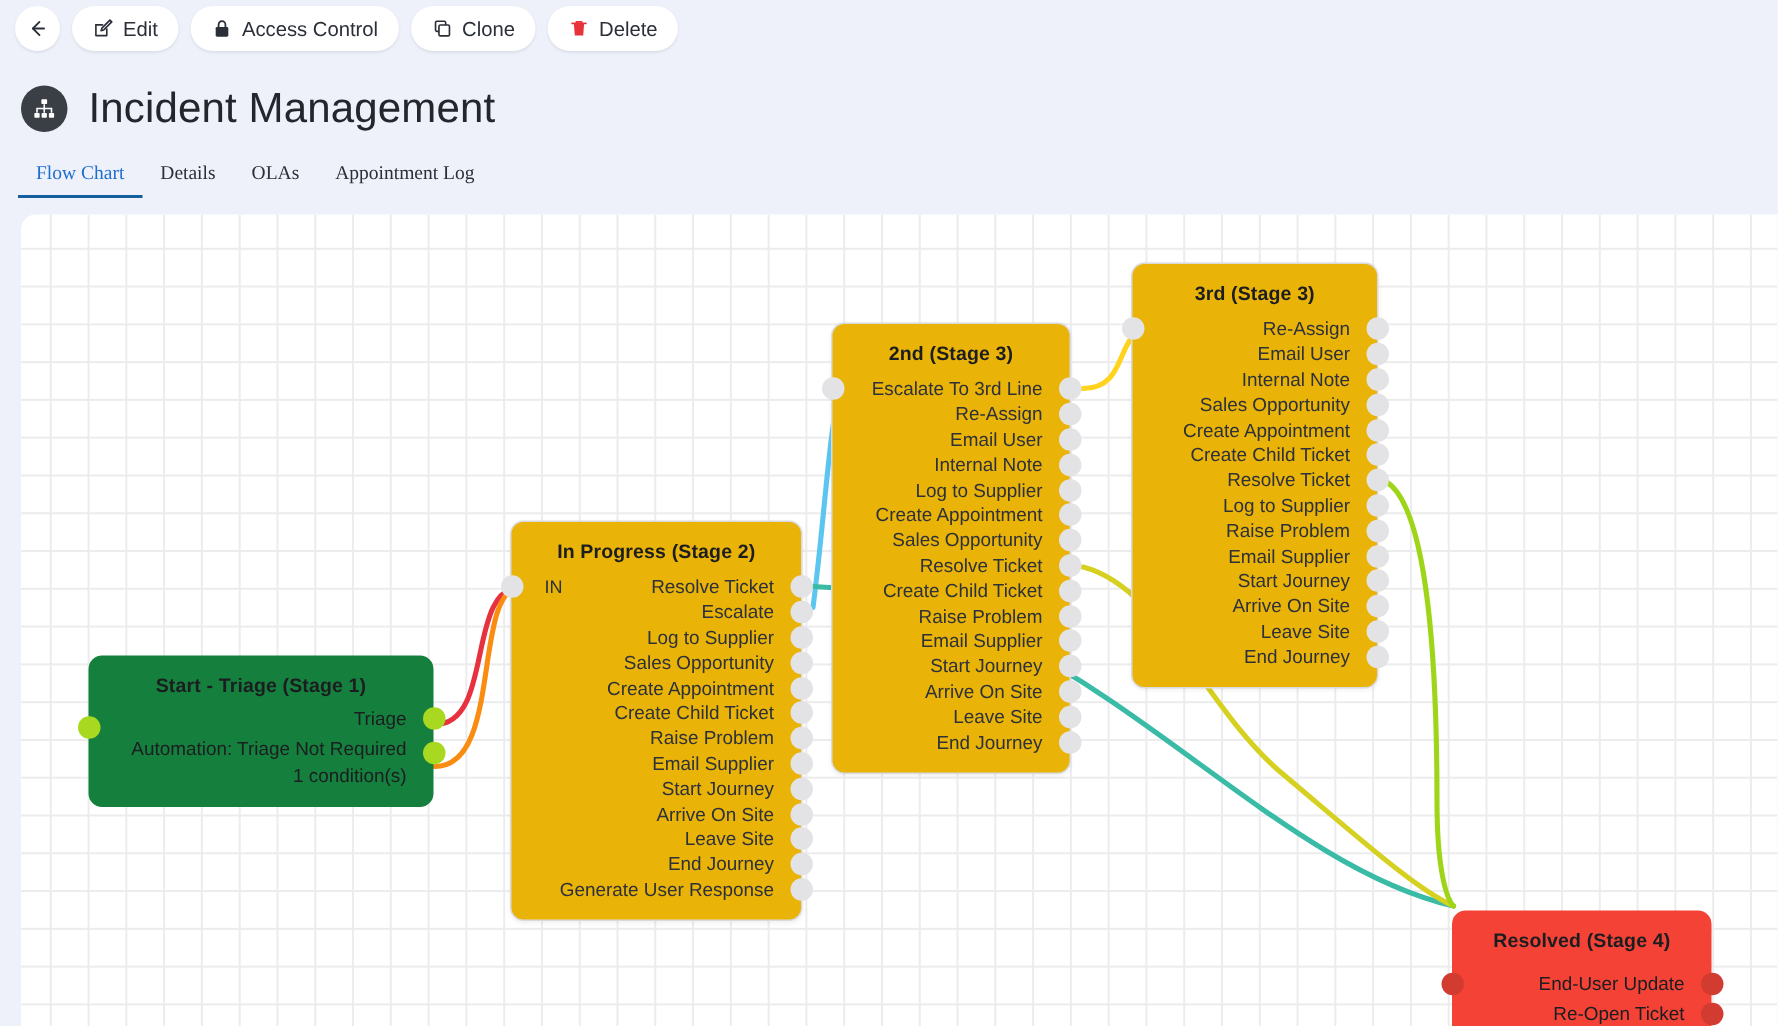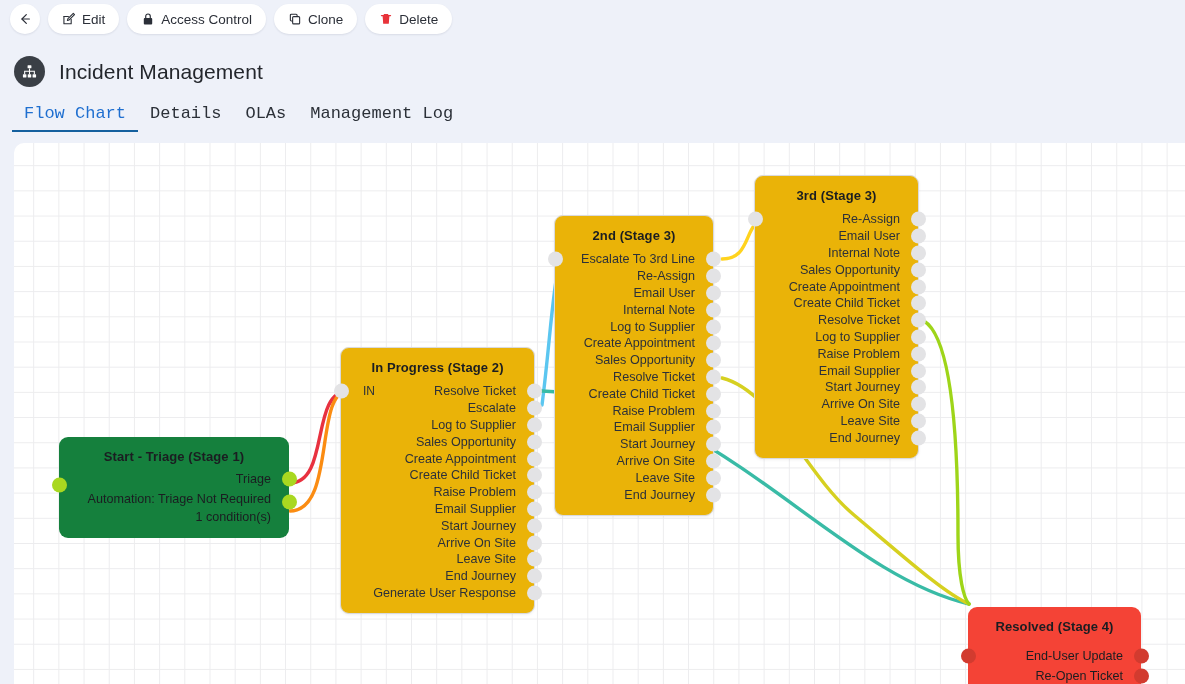--- a/index.html
+++ b/index.html
@@ -35,37 +35,37 @@
   .page-head {
     position: absolute; left: 14px; top: 56px;
     display: flex; align-items: center; gap: 14px;
   }
   .head-icon {
     width: 31px; height: 31px; border-radius: 50%;
     background: #3a3f46;
     display: flex; align-items: center; justify-content: center;
   }
   .page-title {
-    font-size: 21px; color: #23262c; font-weight: 400;
+    font-size: 28px; color: #23262c; font-weight: 400;
     letter-spacing: .1px;
   }
 
   
   .tabs {
     position: absolute; left: 12px; top: 100px;
     display: flex; align-items: flex-end; gap: 0;
     height: 32px;
   }
   .tab {
     padding: 0 12px 9px 12px;
-    font-size: 17px; color: #2b3038;
+    font-size: 13px; color: #2b3038;
     cursor: pointer;
     position: relative;
     background: none; border: none;
-    font-family: Liberation Mono, monospace;
+    font-family: Liberation Serif, serif;
   }
   .tab.active { color: #1f6fd0; }
   .tab.active::after {
     content: ""; position: absolute;
     left: 0; right: 0; bottom: 0; height: 2.5px;
     background: #14609e;
   }
 
   
   .canvas-wrap {
@@ -196,21 +196,21 @@
       <path d="M8 5.2v2.6M3.45 10.5V7.8h9.1v2.7M8 7.8v2.7" fill="none" stroke="#fff" stroke-width="1"></path>
     </svg>
   </span>
   <span class="page-title">Incident Management</span>
 </div>
 
 <div class="tabs">
   <button class="tab active">Flow Chart</button>
   <button class="tab">Details</button>
   <button class="tab">OLAs</button>
-  <button class="tab">Management Log</button>
+  <button class="tab">Appointment Log</button>
 </div>
 
 <div class="canvas-wrap">
   <div class="grid"></div>
 
   <svg class="edges" width="1171" height="541">
 
     <path d="M276,340 C316,340 296,248 334,248" fill="none" stroke="#e8313f" stroke-width="3.4" stroke-linecap="round"></path>
 
     <path d="M276,368 C322,368 300,248 334,248" fill="none" stroke="#fb8c12" stroke-width="3.4" stroke-linecap="round"></path>

